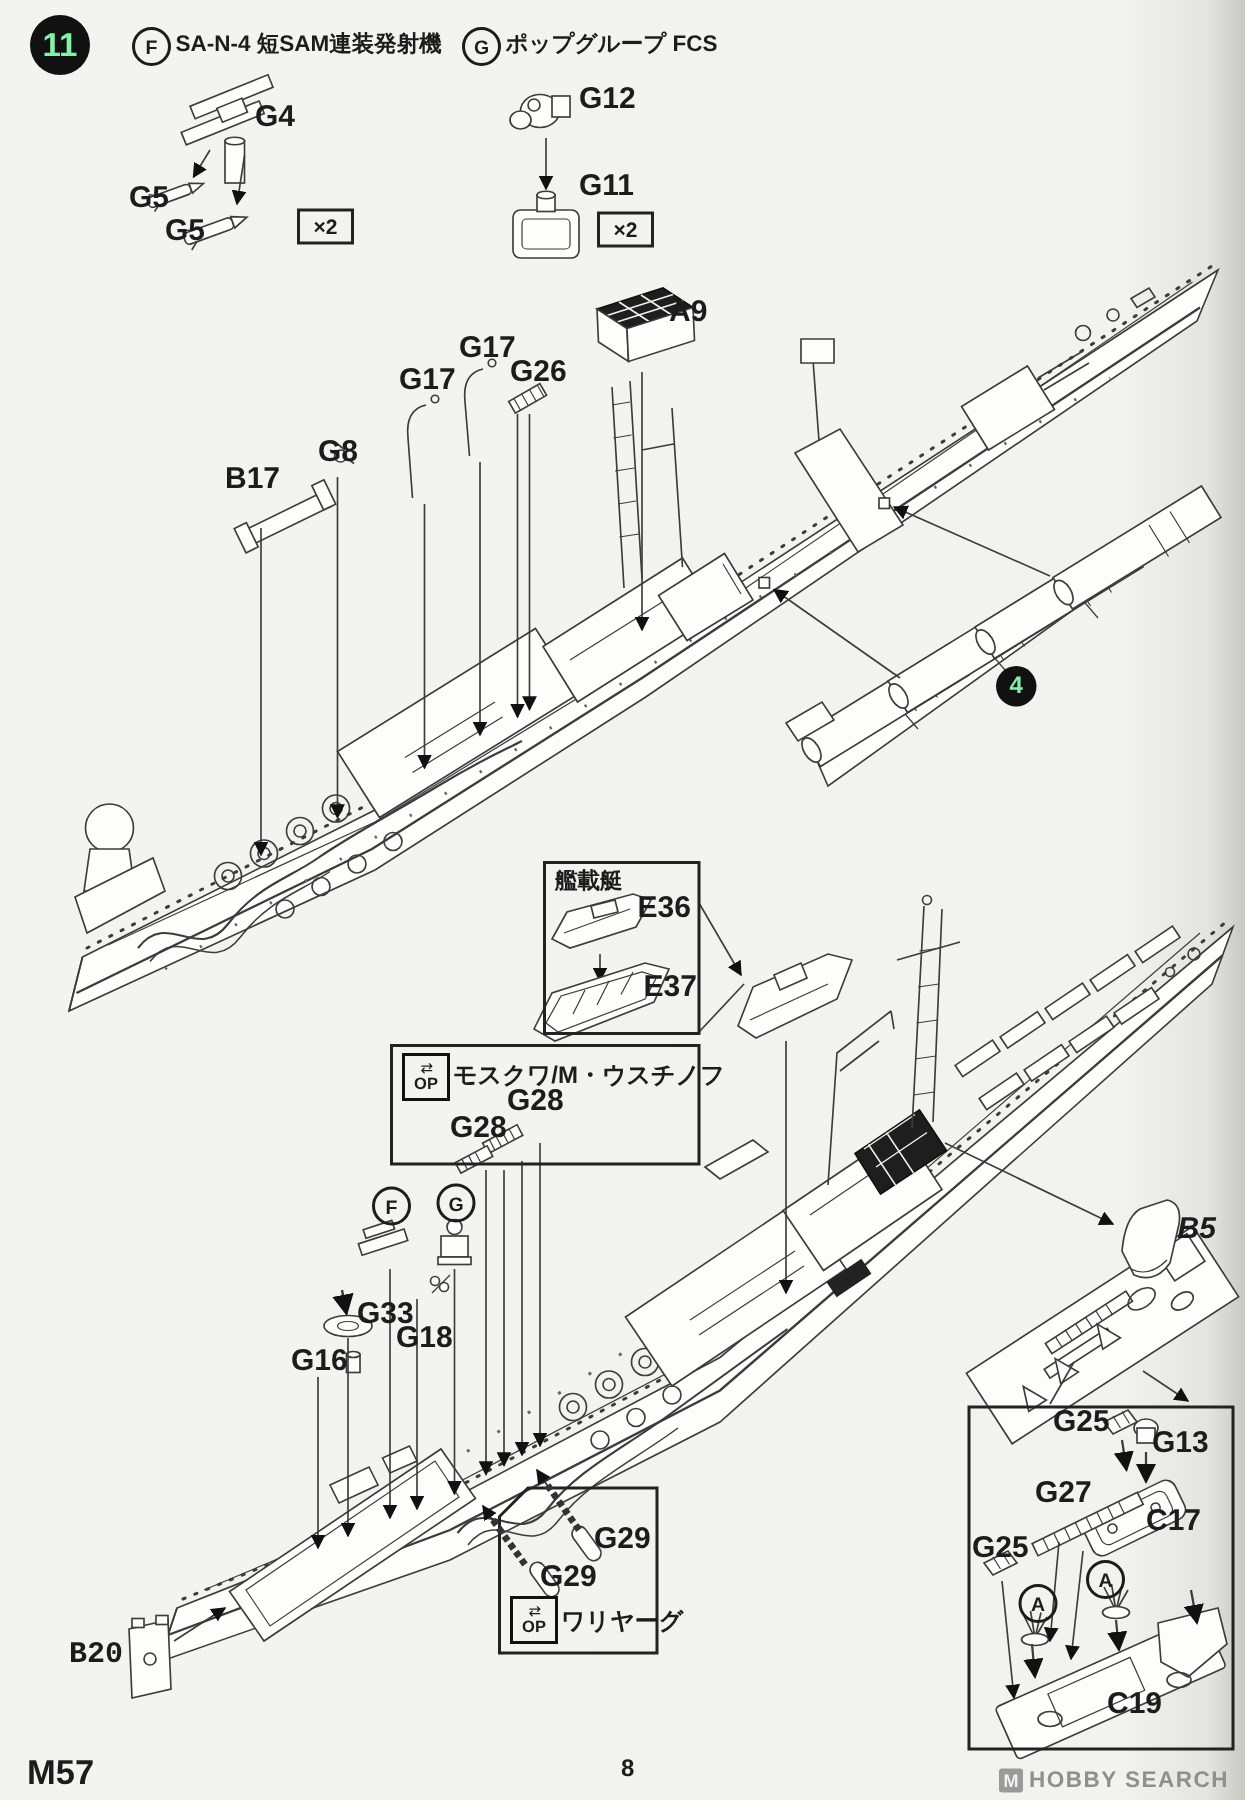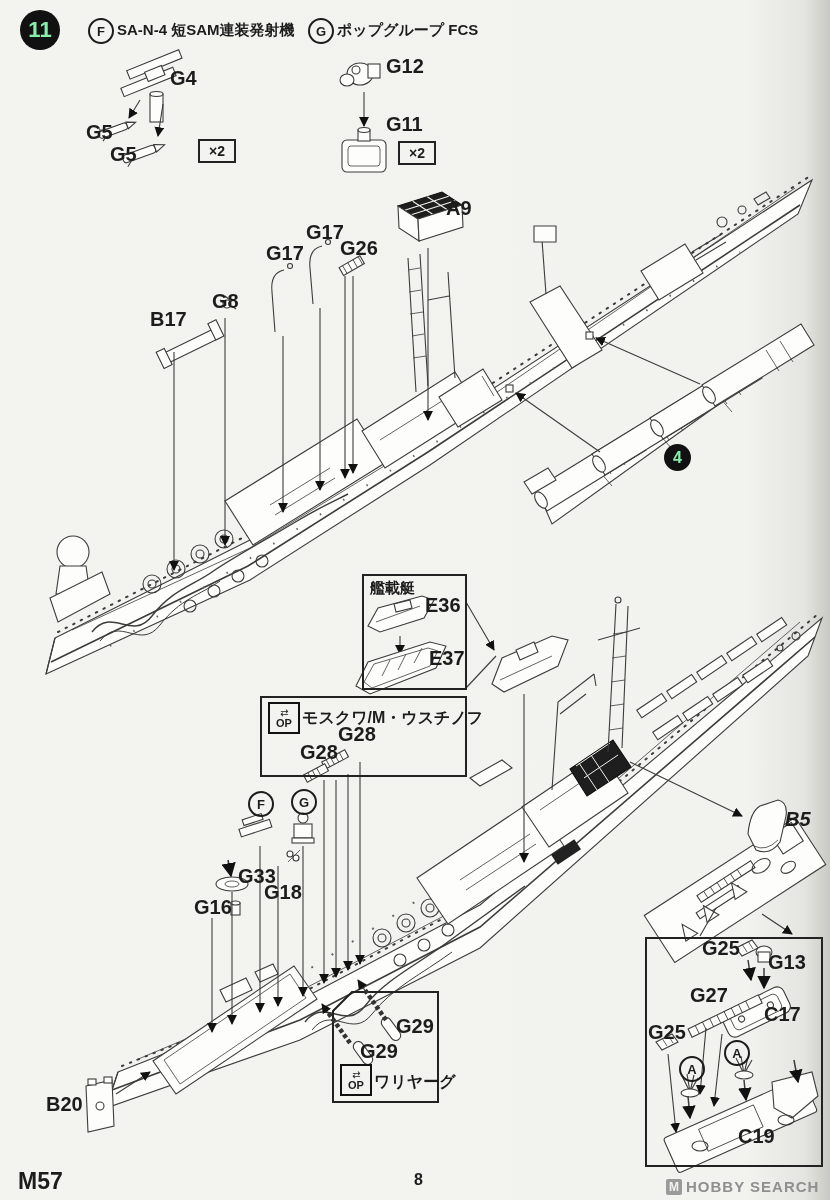--- a/index.html
+++ b/index.html
@@ -390,21 +390,21 @@
   <div class="lbl-s" style="left:302px;top:708px;font-size:16px;text-align:right;">モスクワ/M・ウスチノフ</div>
   <div class="lbl" style="left:338px;top:724px;">G28</div>
   <div class="lbl" style="left:300px;top:742px;">G28</div>
 
   <div class="circ" style="left:248px;top:791px;">F</div>
   <div class="circ" style="left:291px;top:789px;">G</div>
   <div class="lbl" style="left:264px;top:841px;margin-top:41px;">G18</div>
   <div class="lbl" style="left:212px;top:866px;margin-left:26px;">G33</div>
   <div class="lbl" style="left:194px;top:897px;">G16</div>
   <div class="lbl" style="left:785px;top:809px;font-style:italic;">B5</div>
-  <div class="lbl" style="left:46px;top:1094px;">B20</div>
+  <div class="lbl" style="left:46px;top:1094px;font-family:Liberation Mono, monospace;">B20</div>
 
   <div class="lbl" style="left:396px;top:1016px;">G29</div>
   <div class="lbl" style="left:360px;top:1041px;">G29</div>
   <div class="opicon" style="left:340px;top:1064px;">
     <span class="arr">⇄</span>
     <span class="op">OP</span>
   </div>
   <div class="lbl-s" style="left:374px;top:1072px;font-size:16px;">ワリヤーグ</div>
 
   <div class="box" style="left:645px;top:937px;width:174px;height:226px;"></div>

